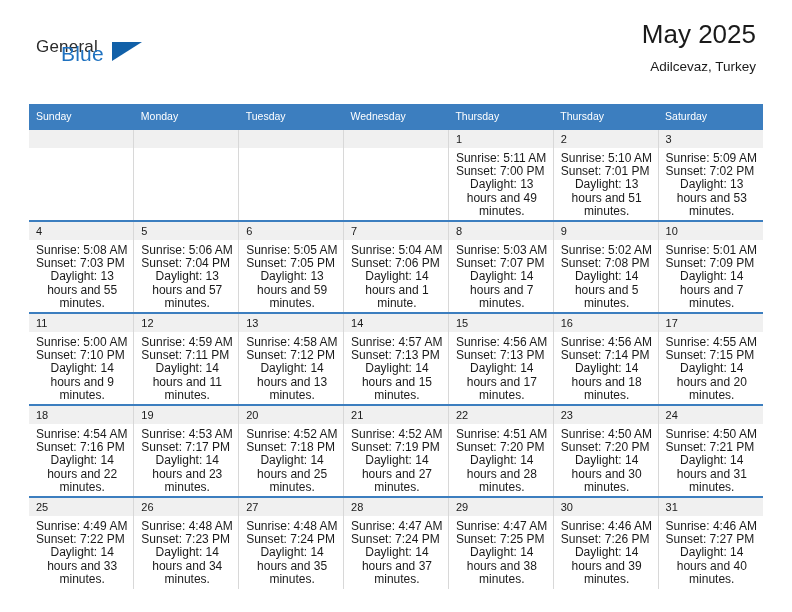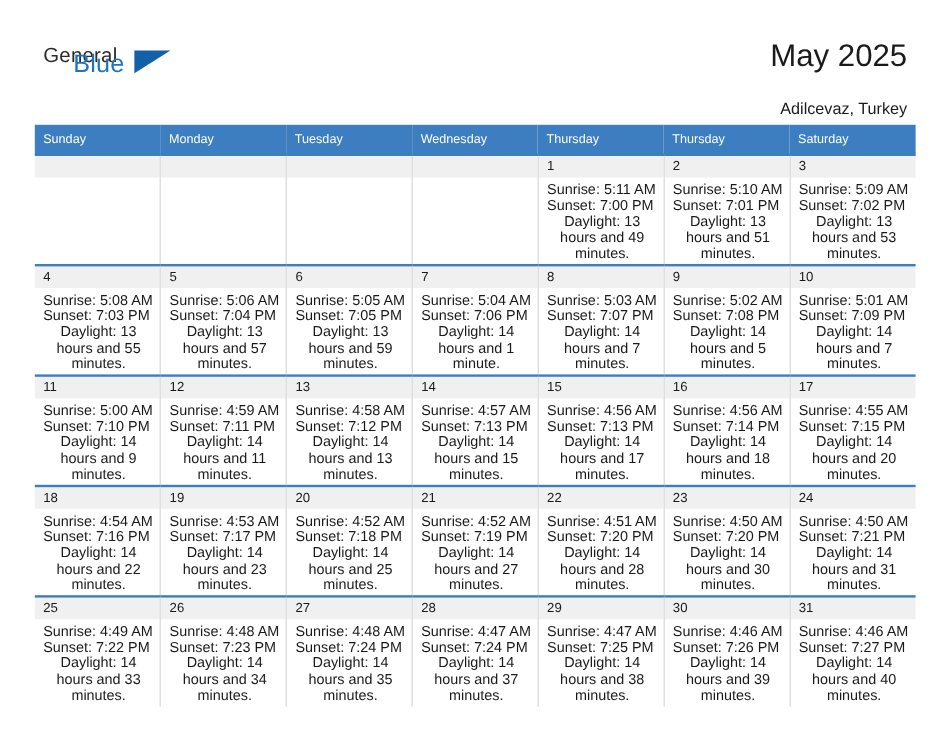--- a/index.html
+++ b/index.html
@@ -64,35 +64,35 @@
     top: 4px;
     width: 0;
     height: 0;
     border-left: 30px solid #1160a8;
     border-bottom: 19px solid transparent;
   }
 
   .title-block {
     position: absolute;
     right: 36px;
-    top: 32px;
+    top: 20px;
     text-align: right;
   }
   .cal-title {
     font-size: 26px;
     color: #1a1a1a;
     line-height: 1.15;
     font-weight: normal;
     margin: 0;
     font-family: "Liberation Sans", sans-serif;
   }
   .cal-subtitle {
     font-size: 13.5px;
     color: #1a1a1a;
-    margin-top: 21px;
+    margin-top: 9px;
     font-family: "Liberation Sans", sans-serif;
   }
 
   
   .calendar {
     position: absolute;
     left: 29px;
     top: 104px;
     width: 734px;
     border-collapse: collapse;

